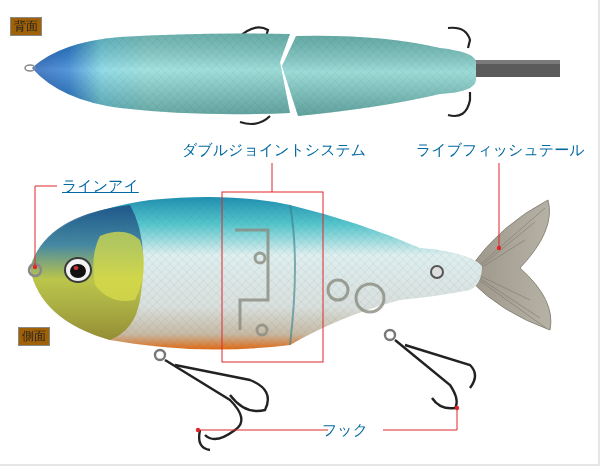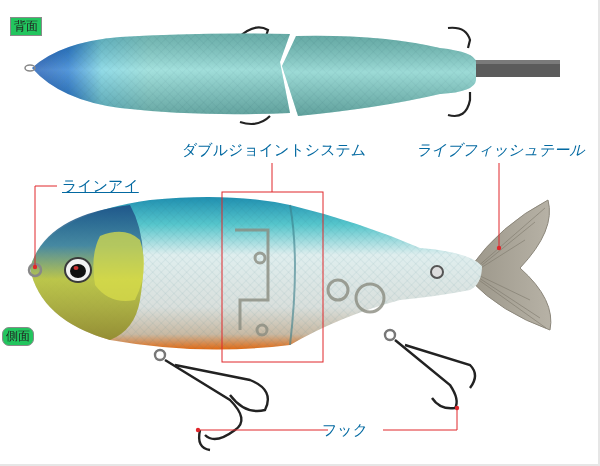--- a/index.html
+++ b/index.html
@@ -1,18 +1,18 @@
 <!DOCTYPE html>
 <html><head>
 <meta charset="utf-8">
 <style>
   html, body { margin:0; padding:0; background:#fff; }
   body { width:600px; height:466px; position:relative; overflow:hidden; font-family:"DejaVu Sans", sans-serif; }
   .frame { position:absolute; left:0; top:0; width:598px; height:464px; border-right:2px solid #e6e6e6; border-bottom:2px solid #e6e6e6; background:#fff; }
-  .view-label { position:absolute; font-size:12px; color:#222; border:1px solid #8a8a8a; background:#22c55e; padding:1px 3px; line-height:15px; }
+  .view-label { position:absolute; font-size:12px; color:#222; border:1px solid #8a8a8a; background:#a16207; padding:1px 3px; line-height:15px; }
   .callout { position:absolute; font-size:15px; color:#0369a1; white-space:nowrap; line-height:18px; }
   svg.art { position:absolute; left:0; top:0; }
 </style>
 </head>
 <body>
 
 <div class="frame"></div>
 
 <svg class="art" width="600" height="466" viewBox="0 0 600 466">
   <defs>
@@ -132,18 +132,18 @@
   </g>
   <g fill="#e0262b">
     <circle cx="499" cy="248" r="2.2"></circle>
     <circle cx="35" cy="267" r="2.2"></circle>
     <circle cx="198" cy="430" r="2.2"></circle>
     <circle cx="457" cy="408" r="2.2"></circle>
   </g>
 </svg>
 
 <div class="view-label" style="left:10px; top:17px;">背面</div>
-<div class="view-label" style="left:2px; top:327px;border-radius:7px;">側面</div>
+<div class="view-label" style="left:18px; top:327px;">側面</div>
 
 <div class="callout" style="left:182px; top:141px;">ダブルジョイントシステム</div>
-<div class="callout" style="left:416px; top:141px;font-style:italic;">ライブフィッシュテール</div>
+<div class="callout" style="left:416px; top:141px;">ライブフィッシュテール</div>
 <div class="callout" style="left:62px; top:177px;text-decoration:underline;">ラインアイ</div>
 <div class="callout" style="left:322px; top:421px;">フック</div>
 
 </body></html>

